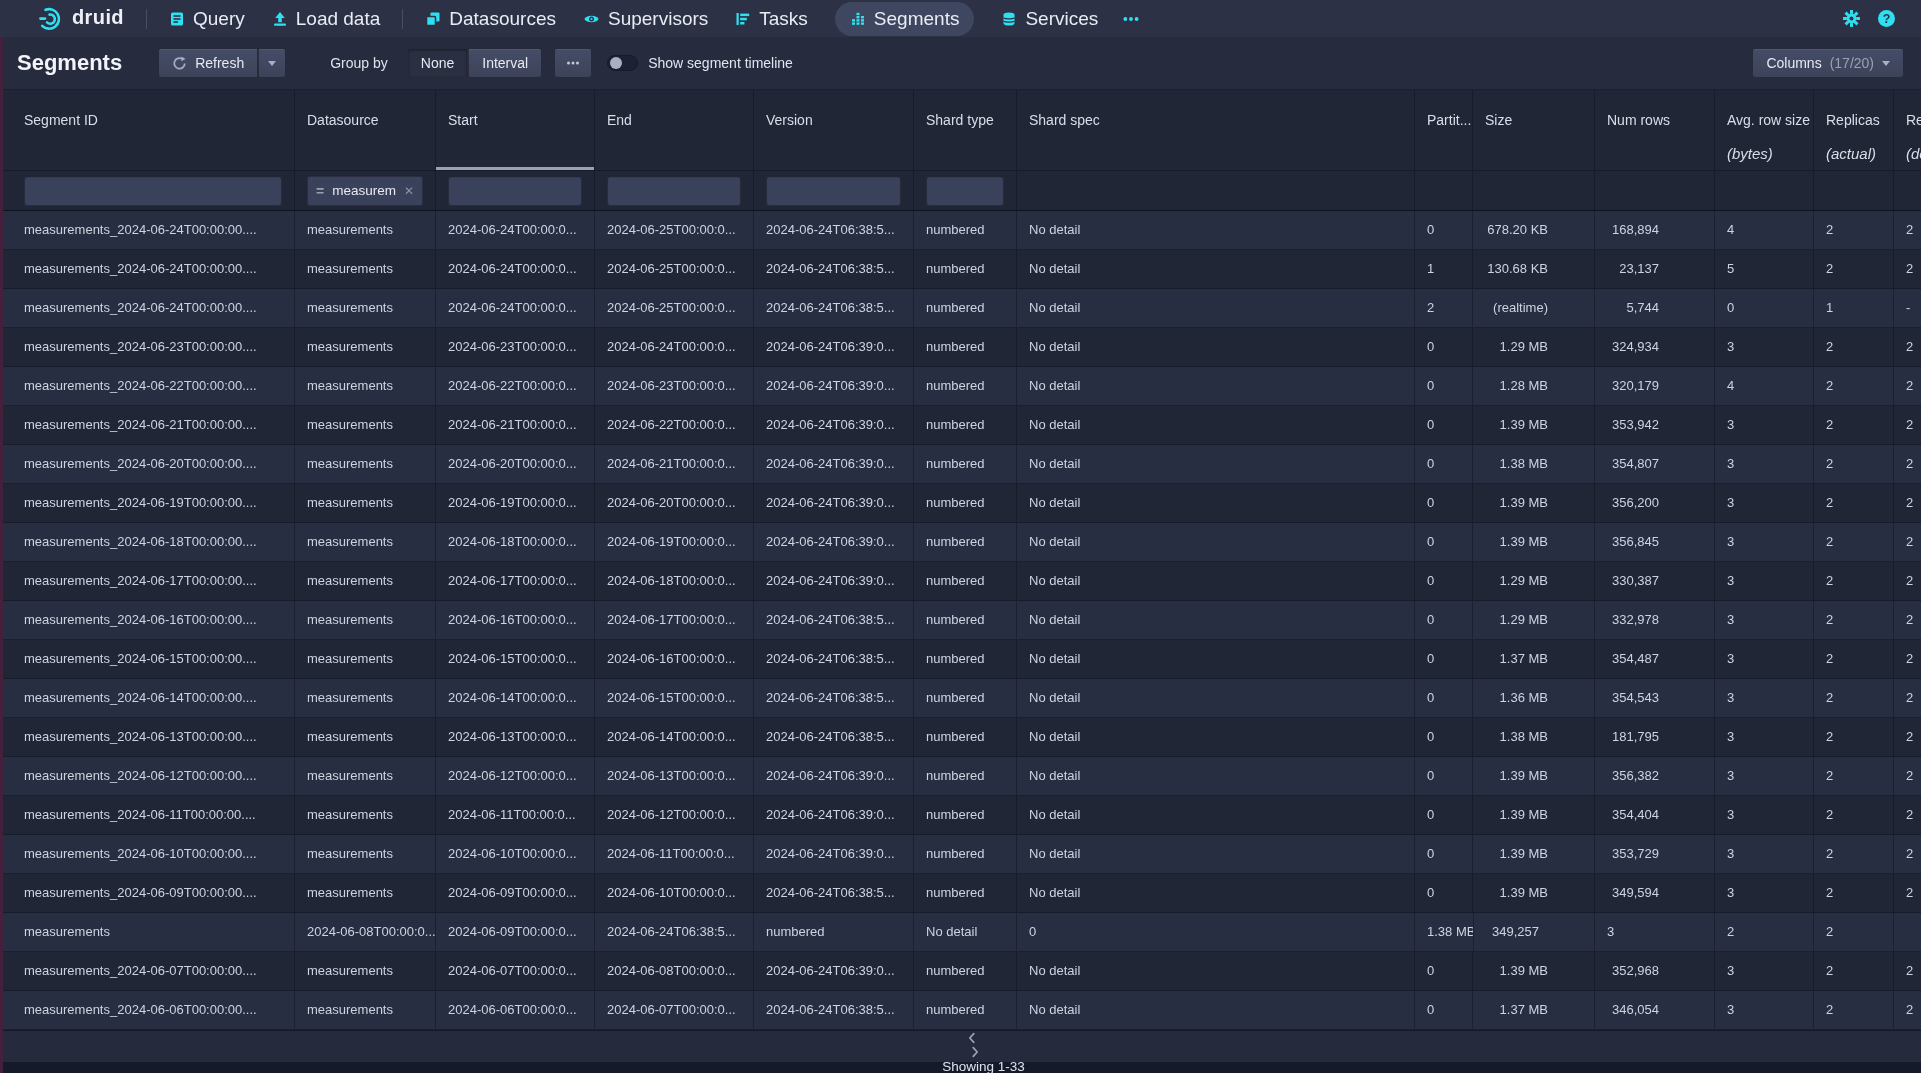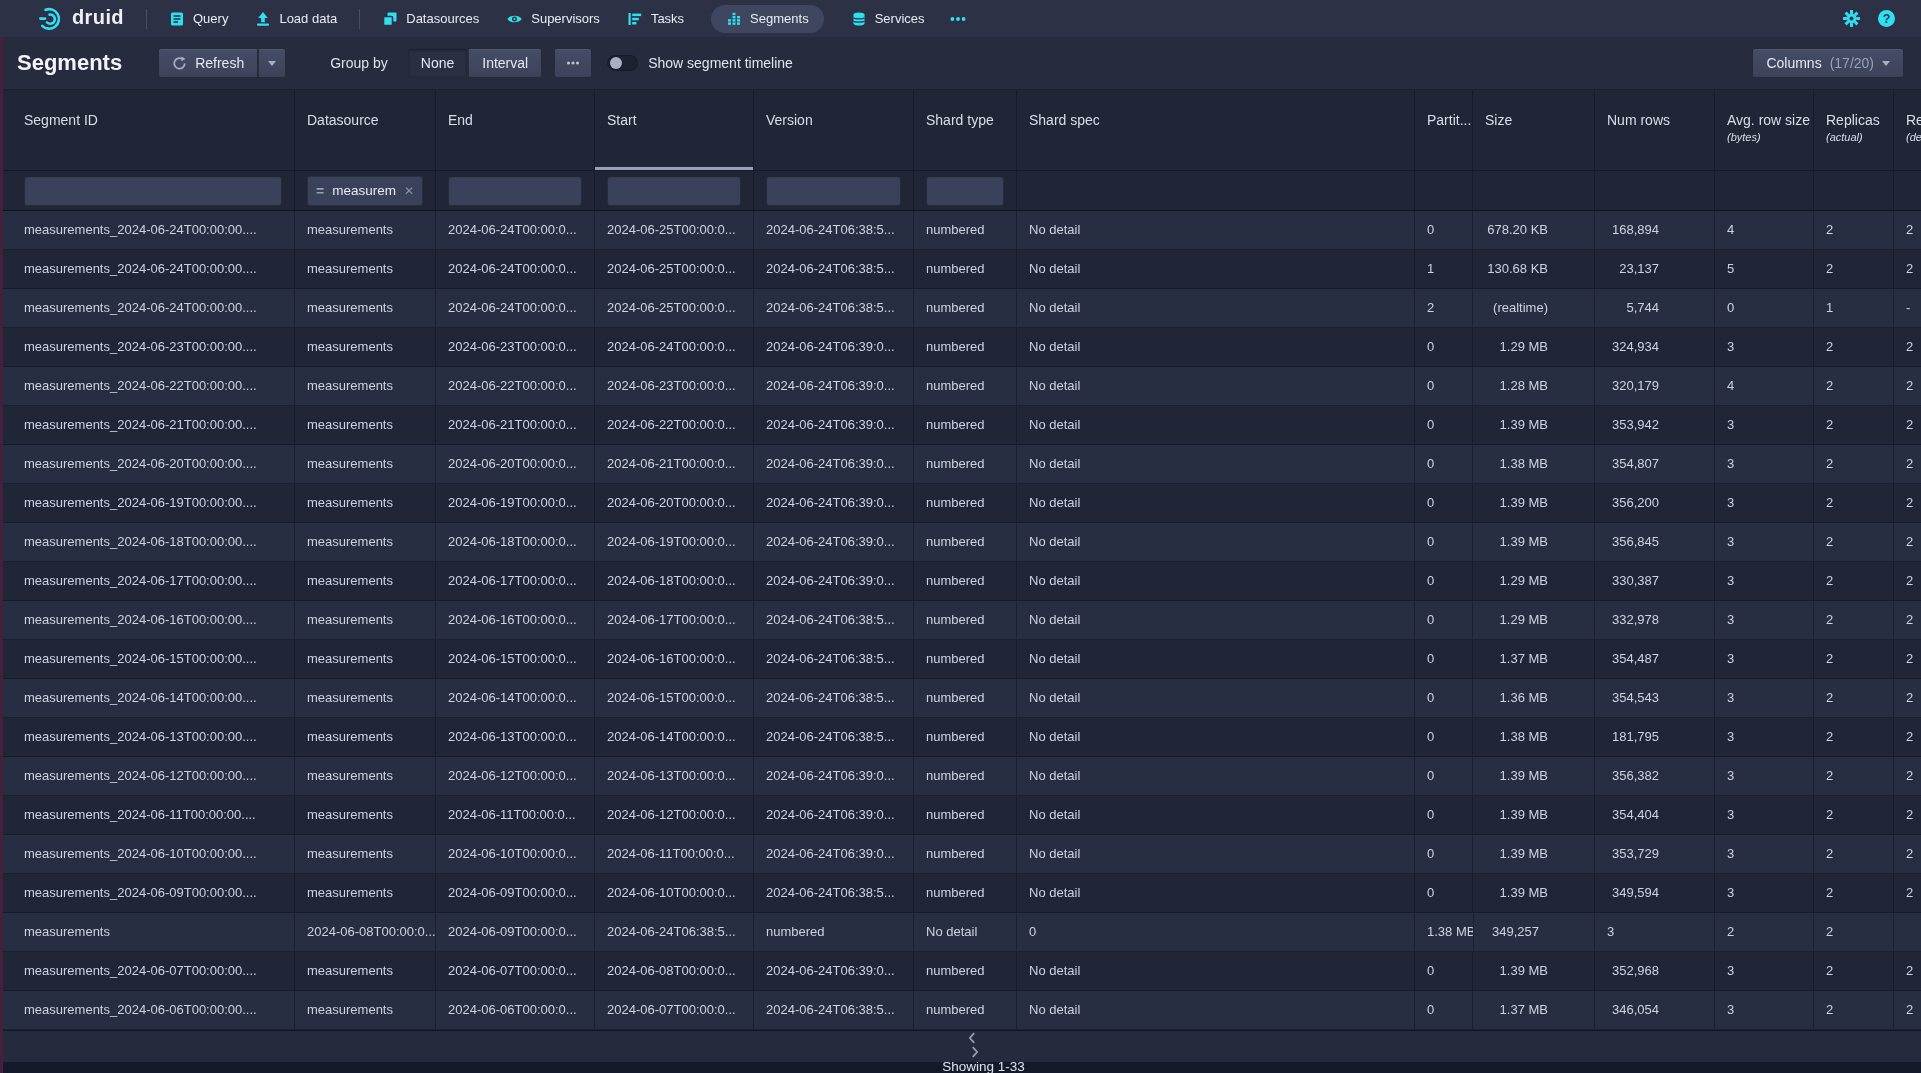--- a/index.html
+++ b/index.html
@@ -5,21 +5,21 @@
   * { margin:0; padding:0; box-sizing:border-box; }
   html,body { width:1921px; height:1073px; overflow:hidden; background:#20253a;
     font-family:"Liberation Sans","DejaVu Sans",sans-serif; }
   
   .navbar { height:37px; background:#2c3145; display:flex; align-items:center;
     padding:0 26px 0 37px; position:relative; z-index:10; }
   .brand { display:flex; gap:9px; cursor:pointer; }
   .brand-name { color:#eef0f6; font-size:20px; font-weight:600; letter-spacing:.4px; }
   .nav-sep { width:1px; height:20px; background:rgba(255,255,255,.14); margin:0 22px; }
   .nav-items { display:flex; align-items:center; gap:27px; }
-  .nav-item { display:flex; align-items:center; gap:8px; color:#e9ecf3; font-size:13px;
+  .nav-item { display:flex; align-items:center; gap:8px; color:#e9ecf3; font-size:19px;
     cursor:pointer; white-space:nowrap; }
   .nav-item.active { background:#3f4760; border-radius:17px; padding:6px 15px; }
   .nav-icon { display:flex; align-items:center; }
   .nav-right { margin-left:auto; display:flex; align-items:center; gap:17px; }
   .help-badge { width:17px; height:17px; border-radius:50%; background:#2ee0f1; color:#2c3145;
     font-size:12.5px; font-weight:bold; display:flex; align-items:center; justify-content:center; cursor:pointer; }
   
   .left-strip { position:absolute; left:0; top:37px; bottom:0; width:3px; background:#44203c; z-index:60; }
   .bottom-strip { position:absolute; left:0; bottom:0; width:100%; height:11px; background:#151a2b; z-index:5; }
   
@@ -46,21 +46,21 @@
   .spacer { flex:1; }
   .muted { color:#98a1b5; }
   
   .table-wrap { width:2024px; background:#212637; }
   .grid { display:grid; padding-left:12px;
     grid-template-columns:283px 141px 159px 159px 160px 103px 398px 58px 122px 120px 99px 80px 130px; }
   .thead { height:81px; background:#212637; border-bottom:1px solid rgba(0,0,0,.28); }
   .th { position:relative; padding:22px 12px 0 12px; border-right:1px solid rgba(13,17,30,.5);
     cursor:pointer; overflow:hidden; }
   .th .lbl { color:#dadee9; font-size:14px; white-space:nowrap; }
-  .th .sub { color:#dadee9; font-size:11px; font-style:italic; margin-top:3px; white-space:nowrap; }
+  .th .sub { color:#dadee9; font-size:15px; font-style:italic; margin-top:17px; white-space:nowrap; }
   .th.sorted::after { content:''; position:absolute; left:0; right:0; bottom:0; height:3px; background:#99a1b6; }
   .filter-row { height:40px; background:#212637; border-bottom:1px solid rgba(8,12,24,.7); }
   .fth { border-right:1px solid rgba(13,17,30,.5); overflow:hidden; display:flex; align-items:center; }
   .fin { height:30px; width:calc(100% - 24px); margin:0 12px; background:#3a415a; border:none;
     border-radius:3px; box-shadow:inset 0 0 0 1px rgba(0,0,0,.28), inset 0 1px 2px rgba(0,0,0,.25);
     color:#e8eaf2; font-size:13px; padding:0 8px; font-family:inherit; outline:none; }
   .ftag { display:inline-flex; align-items:center; gap:8px; height:30px; margin-left:12px;
     background:#3a415a; border-radius:3px; padding:0 9px; box-shadow:inset 0 0 0 1px rgba(0,0,0,.28); cursor:pointer; }
   .fop { color:#97a0b4; font-size:14px; font-weight:bold; }
   .fval { color:#e8eaf2; font-size:13.5px; }
@@ -251,25 +251,25 @@
 </section>
 
 <div class="table-wrap">
   <div class="thead grid" id="thead">
       <div class="th">
         <div class="lbl">Segment ID</div>
       </div>
       <div class="th">
         <div class="lbl">Datasource</div>
       </div>
-      <div class="th">
-        <div class="lbl">End</div>
-      </div>
       <div class="th sorted">
         <div class="lbl">Start</div>
+      </div>
+      <div class="th">
+        <div class="lbl">End</div>
       </div>
       <div class="th">
         <div class="lbl">Version</div>
       </div>
       <div class="th">
         <div class="lbl">Shard type</div>
       </div>
       <div class="th">
         <div class="lbl">Shard spec</div>
       </div>

